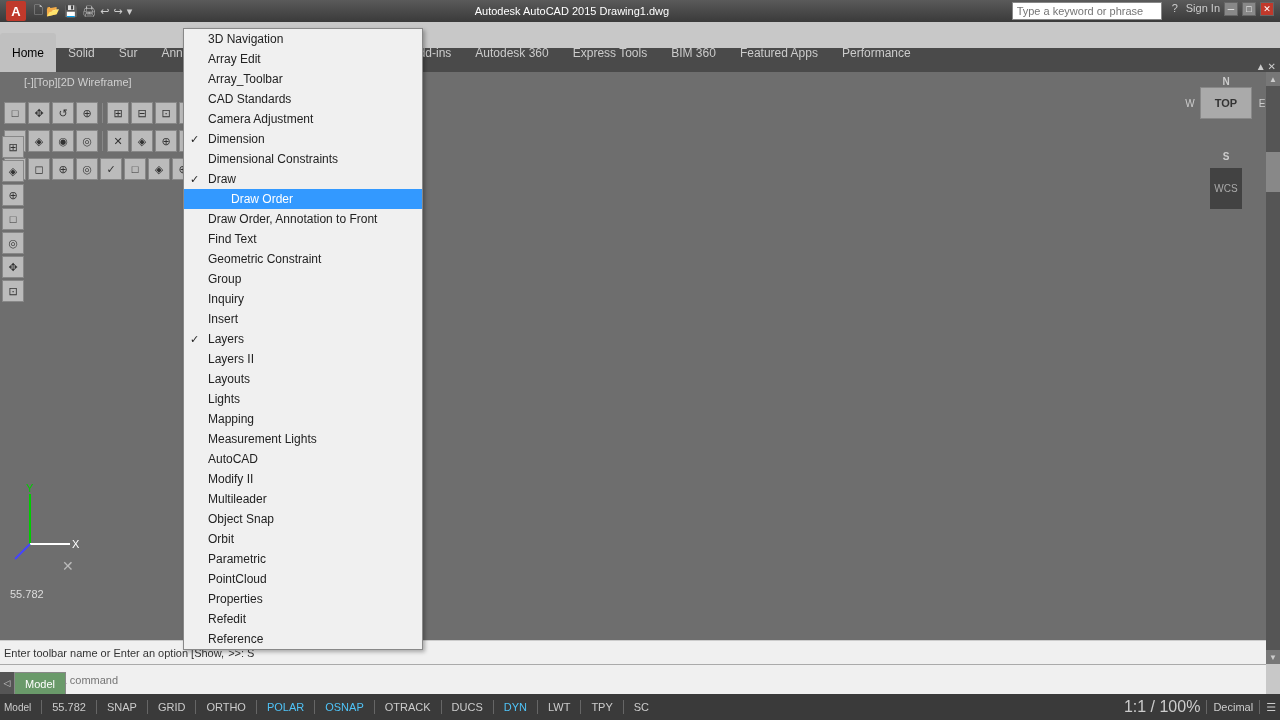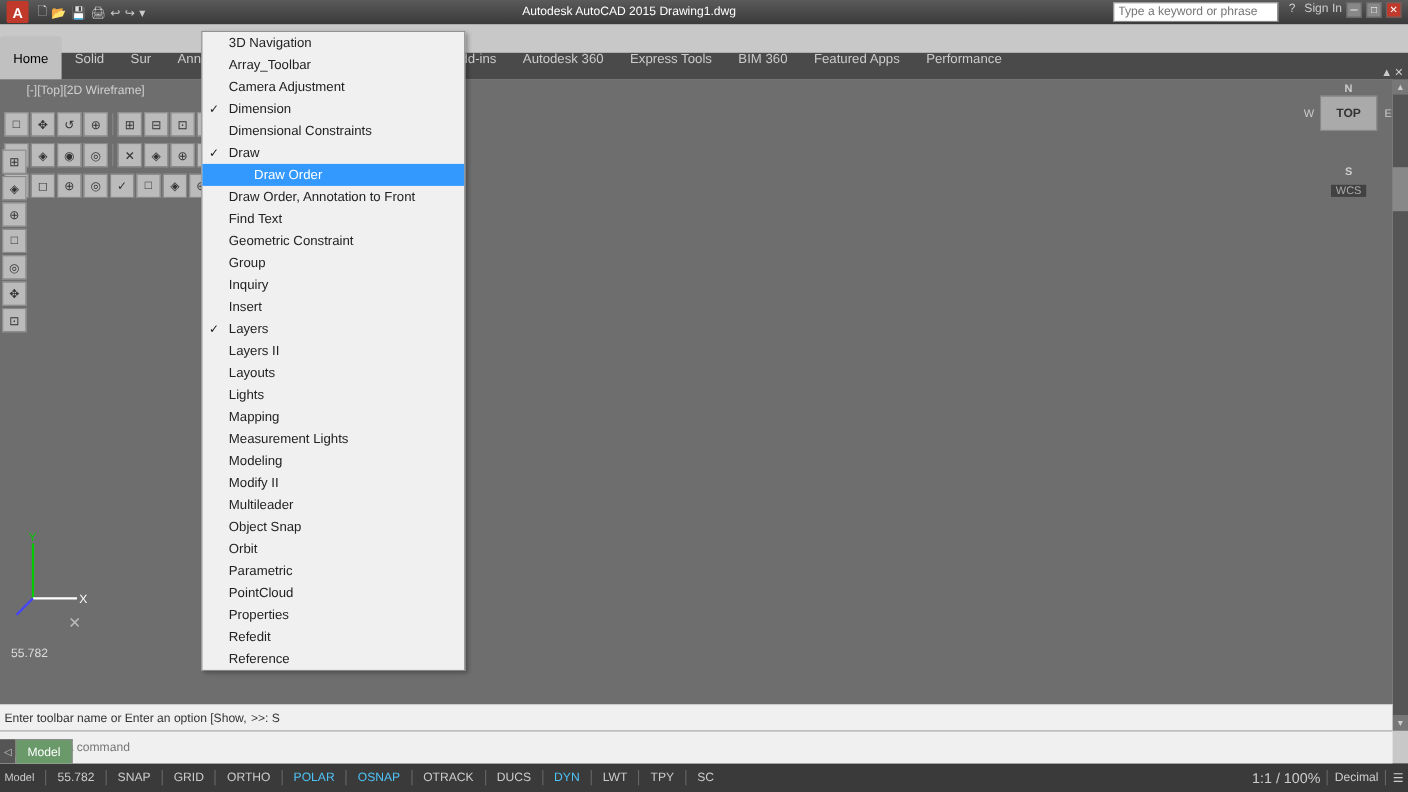--- a/index.html
+++ b/index.html
@@ -283,21 +283,21 @@
       border-radius: 2px;
     }
 
     
     .wcs-label {
       position: absolute;
       bottom: 0; right: 0;
       background: rgba(0,0,0,0.4);
       color: #aaa;
       font-size: 10px;
-      padding: 0 4px;
+      padding: 15px 4px;
     }
     .nav-top-btn {
       width: 52px; height: 32px;
       background: #aaa;
       color: #333;
       font-size: 11px;
       font-weight: bold;
       display: flex; align-items: center; justify-content: center;
       border: 1px solid #888;
       cursor: pointer;
@@ -522,48 +522,50 @@
   <div class="status-separator"></div>
   <span class="status-item active">DYN</span>
   <div class="status-separator"></div>
   <span class="status-item">LWT</span>
   <div class="status-separator"></div>
   <span class="status-item">TPY</span>
   <div class="status-separator"></div>
   <span class="status-item">SC</span>
   <div style="flex:1;"></div>
 
-  <span style="color:#ccc;font-size:13px;cursor:pointer;">1:1 / 100%</span>
+  <span style="color:#ccc;font-size:16px;cursor:pointer;">1:1 / 100%</span>
   <div class="status-separator"></div>
   <span style="color:#ccc;font-size:11px;cursor:pointer;">Decimal</span>
   <div class="status-separator"></div>
   <span style="color:#ccc;font-size:11px;cursor:pointer;">☰</span>
 </div>
 
 <div class="dropdown-menu">
   <div class="dropdown-item">3D Navigation</div>
+  <div class="dropdown-item">Array Edit</div>
   <div class="dropdown-item">Array_Toolbar</div>
+  <div class="dropdown-item">CAD Standards</div>
   <div class="dropdown-item">Camera Adjustment</div>
   <div class="dropdown-item checked">Dimension</div>
   <div class="dropdown-item">Dimensional Constraints</div>
   <div class="dropdown-item checked">Draw</div>
   <div class="dropdown-item hovered">Draw Order</div>
   <div class="dropdown-item">Draw Order, Annotation to Front</div>
   <div class="dropdown-item">Find Text</div>
   <div class="dropdown-item">Geometric Constraint</div>
   <div class="dropdown-item">Group</div>
   <div class="dropdown-item">Inquiry</div>
   <div class="dropdown-item">Insert</div>
   <div class="dropdown-item checked">Layers</div>
   <div class="dropdown-item">Layers II</div>
   <div class="dropdown-item">Layouts</div>
   <div class="dropdown-item">Lights</div>
   <div class="dropdown-item">Mapping</div>
   <div class="dropdown-item">Measurement Lights</div>
-  <div class="dropdown-item">Modeling</div>
+  <div class="dropdown-item">AutoCAD</div>
   <div class="dropdown-item">Modify II</div>
   <div class="dropdown-item">Multileader</div>
   <div class="dropdown-item">Object Snap</div>
   <div class="dropdown-item">Orbit</div>
   <div class="dropdown-item">Parametric</div>
   <div class="dropdown-item">PointCloud</div>
   <div class="dropdown-item">Properties</div>
   <div class="dropdown-item">Refedit</div>
   <div class="dropdown-item">Reference</div>
 </div>

